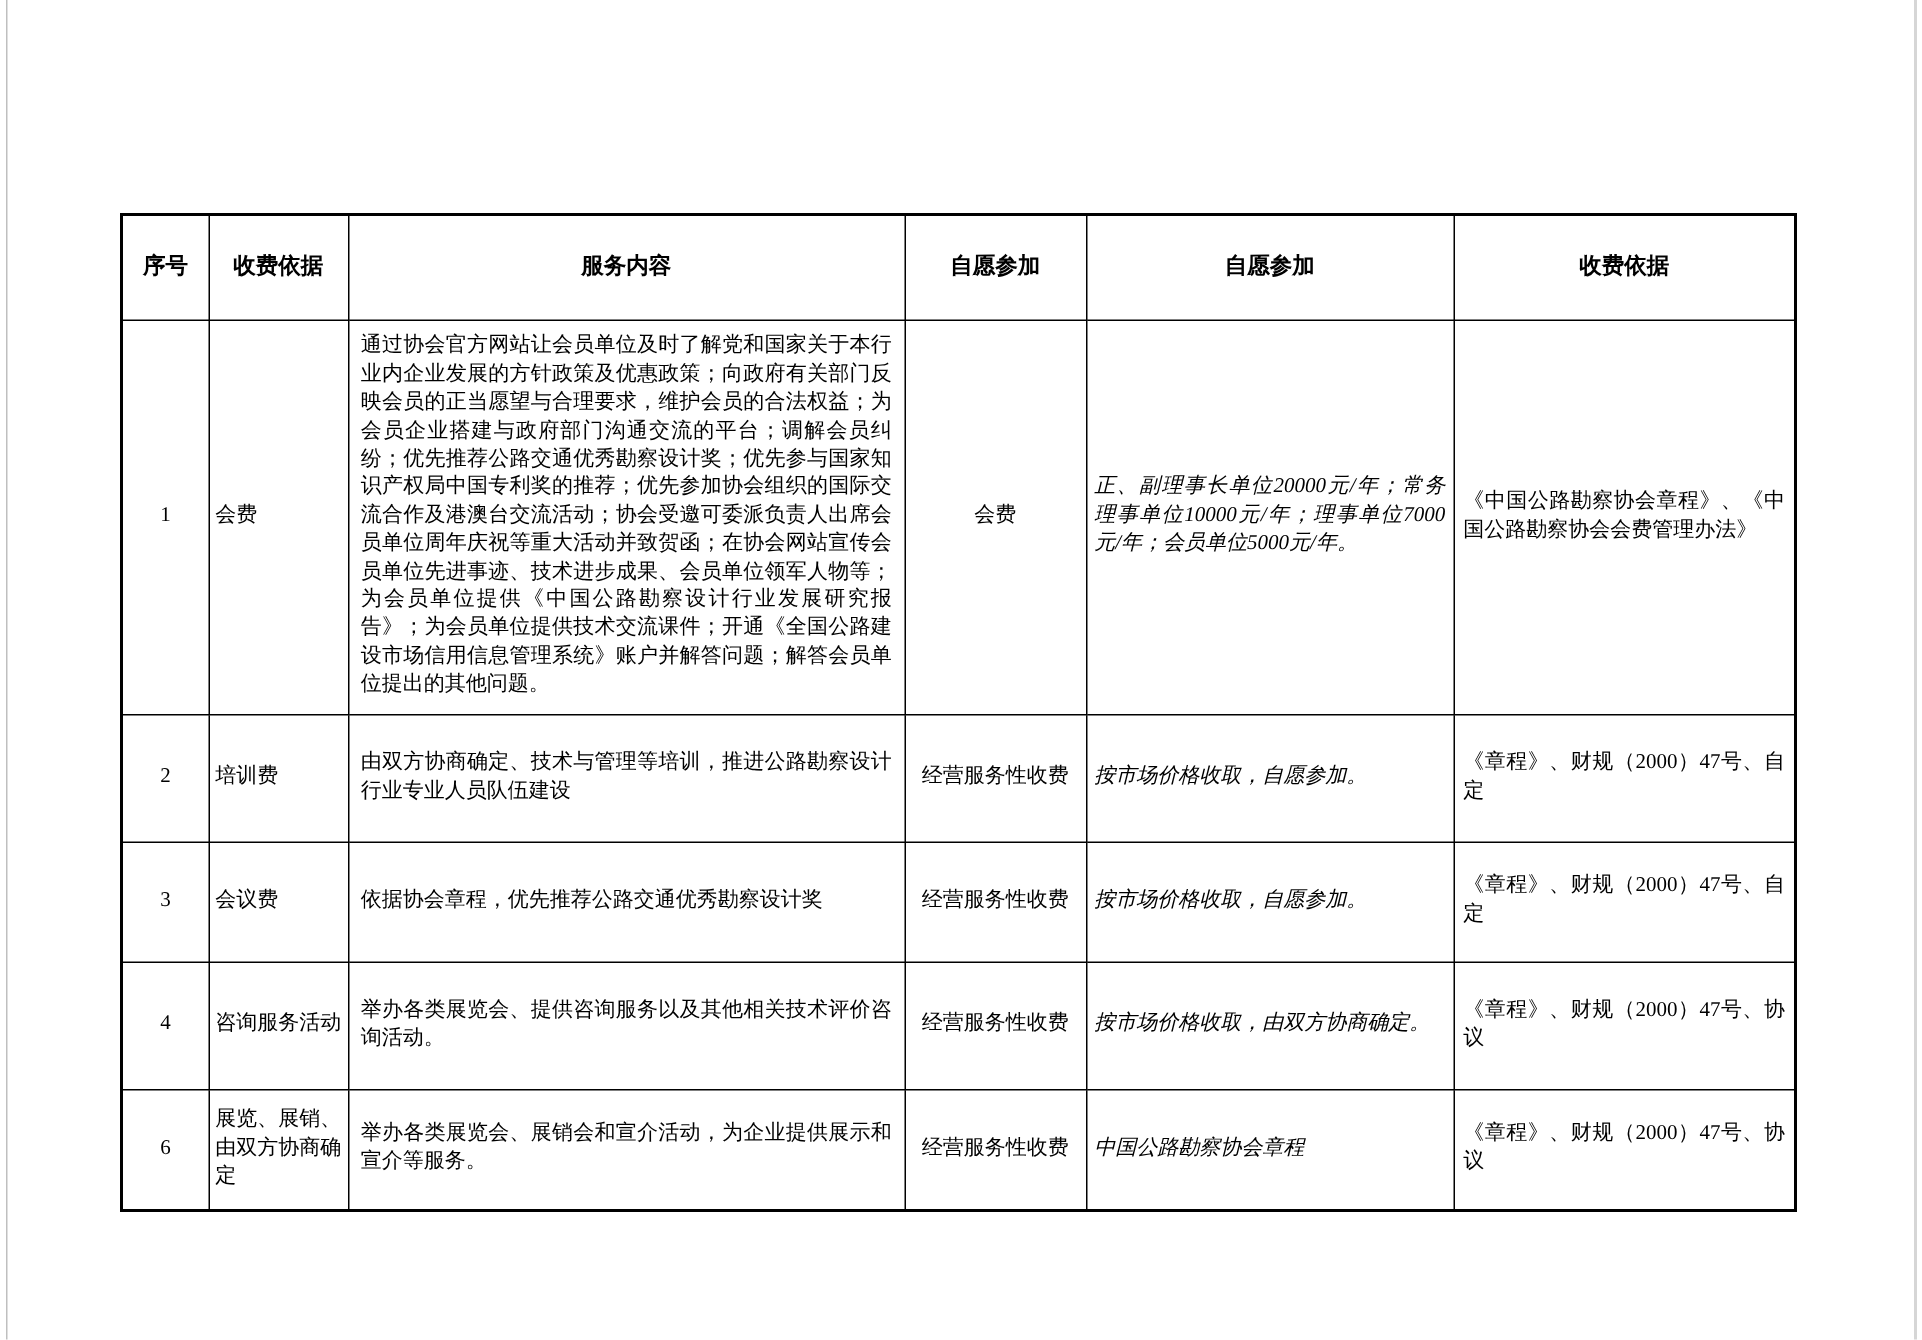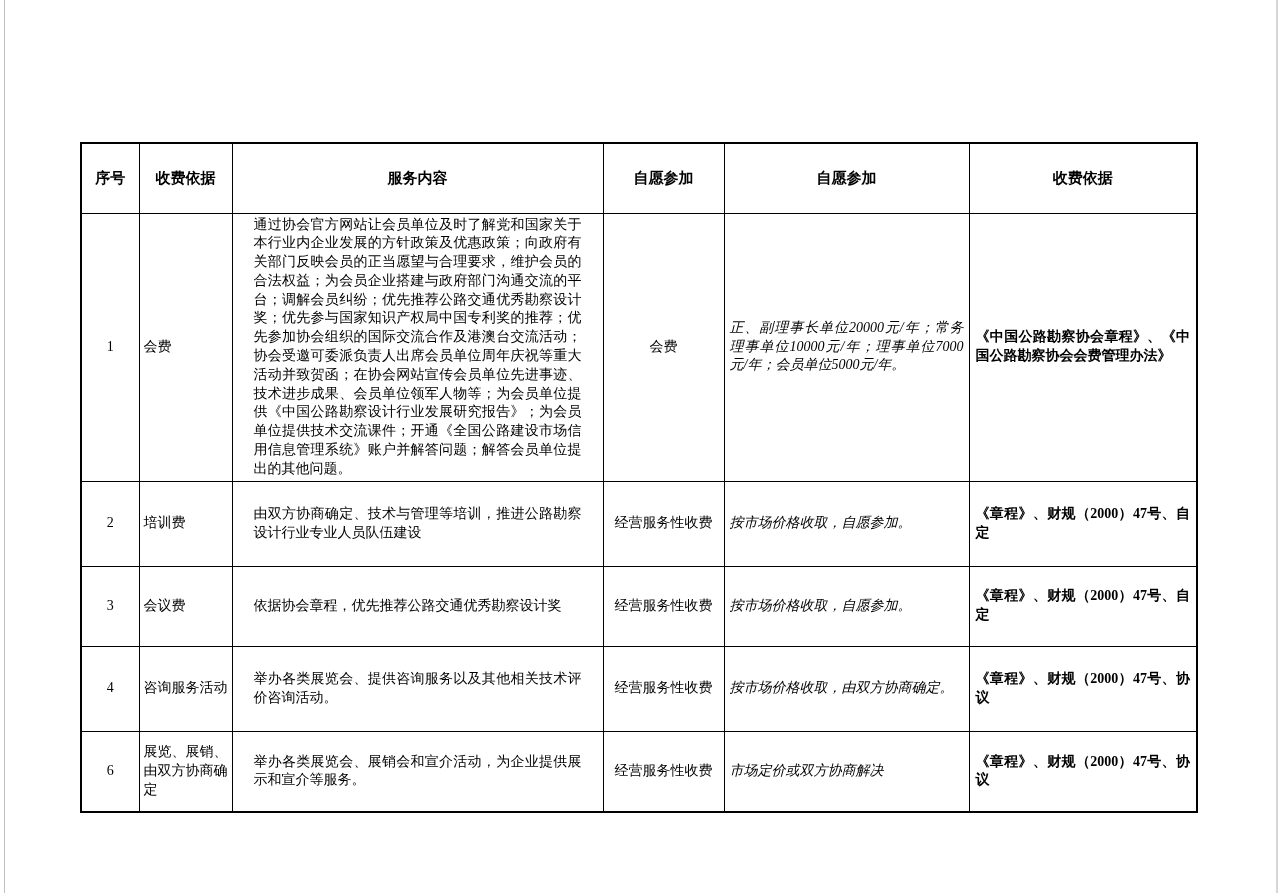--- a/index.html
+++ b/index.html
@@ -51,24 +51,24 @@
     padding: 16px 3px;
   }
   tr.row-header { height: 70px; }
   tr.row-1 { height: 263px; }
   tr.row-2 { height: 85px; }
   tr.row-3 { height: 80px; }
   tr.row-4 { height: 85px; }
   tr.row-5 { height: 81px; }
   td.c-no      { text-align: center; padding: 2px 3px; }
   td.c-item    { text-align: left;   padding: 2px 4px; }
-  td.c-service { text-align: justify; padding: 2px 21px; }
+  td.c-service { text-align: justify; padding: 2px 8px; }
   td.c-nature  { text-align: center; padding: 2px 3px; }
   td.c-standard{ text-align: justify; padding: 2px 5px; font-style: italic; }
-  td.c-basis   { text-align: justify; padding: 2px 6px; font-weight: bold; }
+  td.c-basis   { text-align: justify; padding: 2px 6px; }
 </style>
 </head>
 <body>
 
 <div class="page-edge-left"></div>
 <div class="page-edge-right"></div>
 
 <table class="fee-table">
   <colgroup>
     <col style="width:58px">
@@ -119,17 +119,17 @@
       <td class="c-service">举办各类展览会、提供咨询服务以及其他相关技术评价咨询活动。</td>
       <td class="c-nature">经营服务性收费</td>
       <td class="c-standard">按市场价格收取，由双方协商确定。</td>
       <td class="c-basis">《章程》、财规（2000）47号、协议</td>
     </tr>
     <tr class="row-5">
       <td class="c-no">6</td>
       <td class="c-item">展览、展销、由双方协商确定</td>
       <td class="c-service">举办各类展览会、展销会和宣介活动，为企业提供展示和宣介等服务。</td>
       <td class="c-nature">经营服务性收费</td>
-      <td class="c-standard">市场定价或双方协商解决</td>
+      <td class="c-standard">中国公路勘察协会章程</td>
       <td class="c-basis">《章程》、财规（2000）47号、协议</td>
     </tr>
   </tbody>
 </table>
 
 </body></html>

